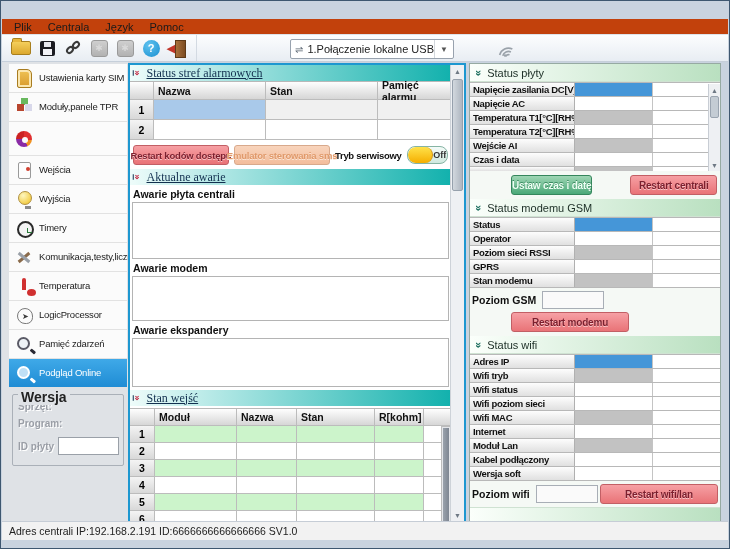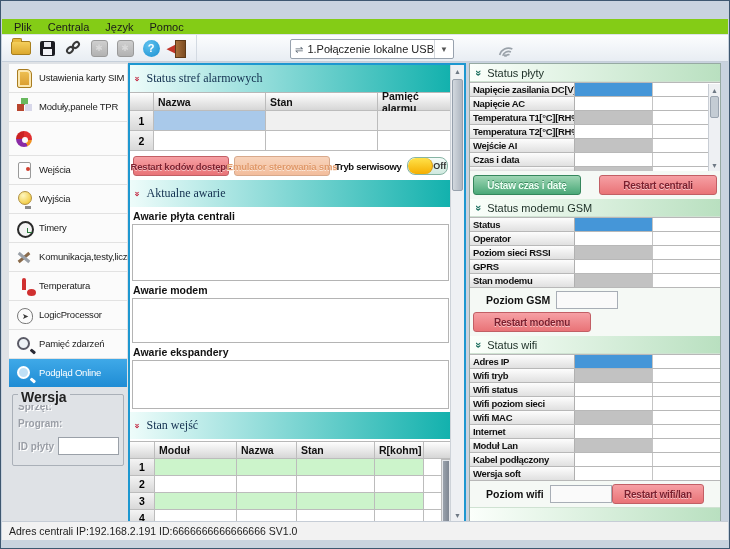--- a/index.html
+++ b/index.html
@@ -13,21 +13,21 @@
     box-shadow:inset 0 0 0 1.5px #d8f2dc;}
   .title-text{color:#f2f6fa;font-size:11px;}
   .win-controls{position:absolute;top:0;right:8px;width:78px;height:15px;display:flex;
     background:linear-gradient(#fafcfe,#d9e1ea);border:1px solid #7a8ea6;border-top:0;
     border-radius:0 0 5px 5px;overflow:hidden;}
   .win-btn{flex:1;display:flex;align-items:center;justify-content:center;font-size:9px;
     color:#43536b;border-right:1px solid #b9c4d2;cursor:default;}
   .win-btn:last-child{border-right:0;color:#c23a2e;font-weight:bold;}
 
   
-  .menubar{position:absolute;top:18px;left:1px;right:1px;height:15px;background:#84cc16;
+  .menubar{position:absolute;top:18px;left:1px;right:1px;height:15px;background:#c2410c;
     border-bottom:1px solid #dde3ea;display:flex;align-items:center;padding-left:4px;}
   .menu-item{font-size:11px;color:#1a1a1a;padding:0 8px;}
 
   
   .toolbar{position:absolute;top:34px;left:1px;right:1px;height:26px;
     background:linear-gradient(#fcfdfe,#e8edf3);border-bottom:1px solid #c6cfda;display:flex;align-items:center;}
   .tool-group{display:flex;align-items:center;height:100%;padding:0 6px;border-right:1px solid #d3dae2;}
   .tool-btn{width:24px;height:22px;margin:0 1px;display:flex;align-items:center;justify-content:center;position:relative;}
   .ic-folder{width:18px;height:12px;background:linear-gradient(#f4cf5c,#dca82e);border:1px solid #a87f1e;border-radius:2px;position:relative;}
   .ic-folder:before{content:"";position:absolute;top:-4px;left:0;width:8px;height:3px;background:#e8b83e;border:1px solid #a87f1e;border-bottom:0;border-radius:2px 2px 0 0;}
@@ -83,22 +83,22 @@
   .version-title{position:absolute;top:-6px;left:5px;background:#dfe2e6;padding:0 3px;font-size:14px;font-weight:bold;color:#222;}
   .emboss{font-size:10px;font-weight:bold;color:#9a9ea6;text-shadow:1px 1px 0 #fff;}
   .vb-row{margin:6px 0 0 5px;}
   .idrow{display:flex;align-items:center;margin:8px 4px 0 5px;}
   .idrow input{flex:1;height:14px;margin-left:4px;border:1px solid #9aa0a8;background:#fff;min-width:0;font-size:10px;}
 
   
   .mid-pane{position:absolute;left:127px;top:62px;width:338px;height:460px;background:#fff;
     border:2px solid #1d97d0;box-sizing:border-box;}
   .mid-content{position:absolute;left:0;top:0;right:13px;bottom:0;overflow:hidden;background:#fff;}
-  .sec-hdr{height:27px;background:linear-gradient(90deg,#eefcfa,#12b1ad);display:flex;align-items:center;
-    font-family:"Liberation Serif",serif;font-size:12px;color:#12304f;}
+  .sec-hdr{height:16px;background:linear-gradient(90deg,#eefcfa,#12b1ad);display:flex;align-items:center;
+    font-family:"Liberation Serif",serif;font-size:12px;color:#12304f;text-decoration:underline;}
   .chev{display:inline-block;margin:0 5px 0 6px;font-size:11px;font-weight:bold;line-height:10px;}
   .chev.down{transform:rotate(90deg);}
   .chev.red{color:#c21f3a;}
   .chev.teal{color:#1b6e5e;}
 
   .t1{width:100%;border-top:1px solid #b8b8b8;}
   .t1 .trow{display:flex;height:19px;border-bottom:1px solid #bcbcbc;}
   .t1 .hrow{height:17px;}
   .t1 .cell{box-sizing:border-box;border-right:1px solid #bcbcbc;font-size:10.5px;display:flex;align-items:center;padding-left:4px;}
   .t1 .hc{background:linear-gradient(#fefefe,#d6d6d6);font-weight:bold;color:#111;}
@@ -153,23 +153,23 @@
   .rlab{width:105px;box-sizing:border-box;border-right:1px solid #b0b0b0;background:linear-gradient(#fdfdfd,#e0e0e0);
     font-size:9.5px;font-weight:bold;color:#111;display:flex;align-items:center;padding-left:3px;
     white-space:nowrap;overflow:hidden;letter-spacing:-0.3px;}
   .rval{width:78px;box-sizing:border-box;border-right:1px solid #c4c4c4;}
   .rfill{flex:1;background:#fff;}
   .vblue{background:#4596d8;}.vwhite{background:#fff;}.vgray{background:#c2c2c2;}
   .g1wrap{position:relative;}
   .g1-scroll{position:absolute;top:1px;right:0;bottom:0;width:11px;background:#eef0f3;border-left:1px solid #c8cdd4;}
   .g1-thumb{position:absolute;left:1px;right:1px;top:12px;height:20px;background:#c4ccd4;border:1px solid #9aa4b0;border-radius:2px;}
   .rbtnrow{display:flex;justify-content:space-between;align-items:center;padding:4px 3px;}
-  .rbtn{height:20px;font-size:10px;}
+  .rbtn{height:20px;font-size:10px;margin-left:38px;}
   .rbg{width:108px;}.rbr{width:118px;}
-  .levrow{display:flex;align-items:center;padding:3px 16px;}
+  .levrow{display:flex;align-items:center;padding:3px 2px;}
   .lev-label{font-size:10.5px;font-weight:bold;color:#111;margin-right:6px;white-space:nowrap;}
   .lev-input{width:56px;height:14px;border:1px solid #a8aeb6;background:#fafafa;font-size:10px;}
   .wifi-btn{margin-left:auto;width:118px;}
   .rhdr.last{margin-top:auto;border-top:1px solid #cfe2d2;}
 
   
   .statusbar{position:absolute;left:1px;right:1px;bottom:8px;height:18px;background:#f2f2f2;
     border-top:1px solid #c6cdd6;display:flex;align-items:center;}
   .status-text{font-size:10.5px;color:#222;margin-left:7px;}
   .frame-bottom{position:absolute;left:1px;right:1px;bottom:1px;height:7px;background:#c9d3df;}

